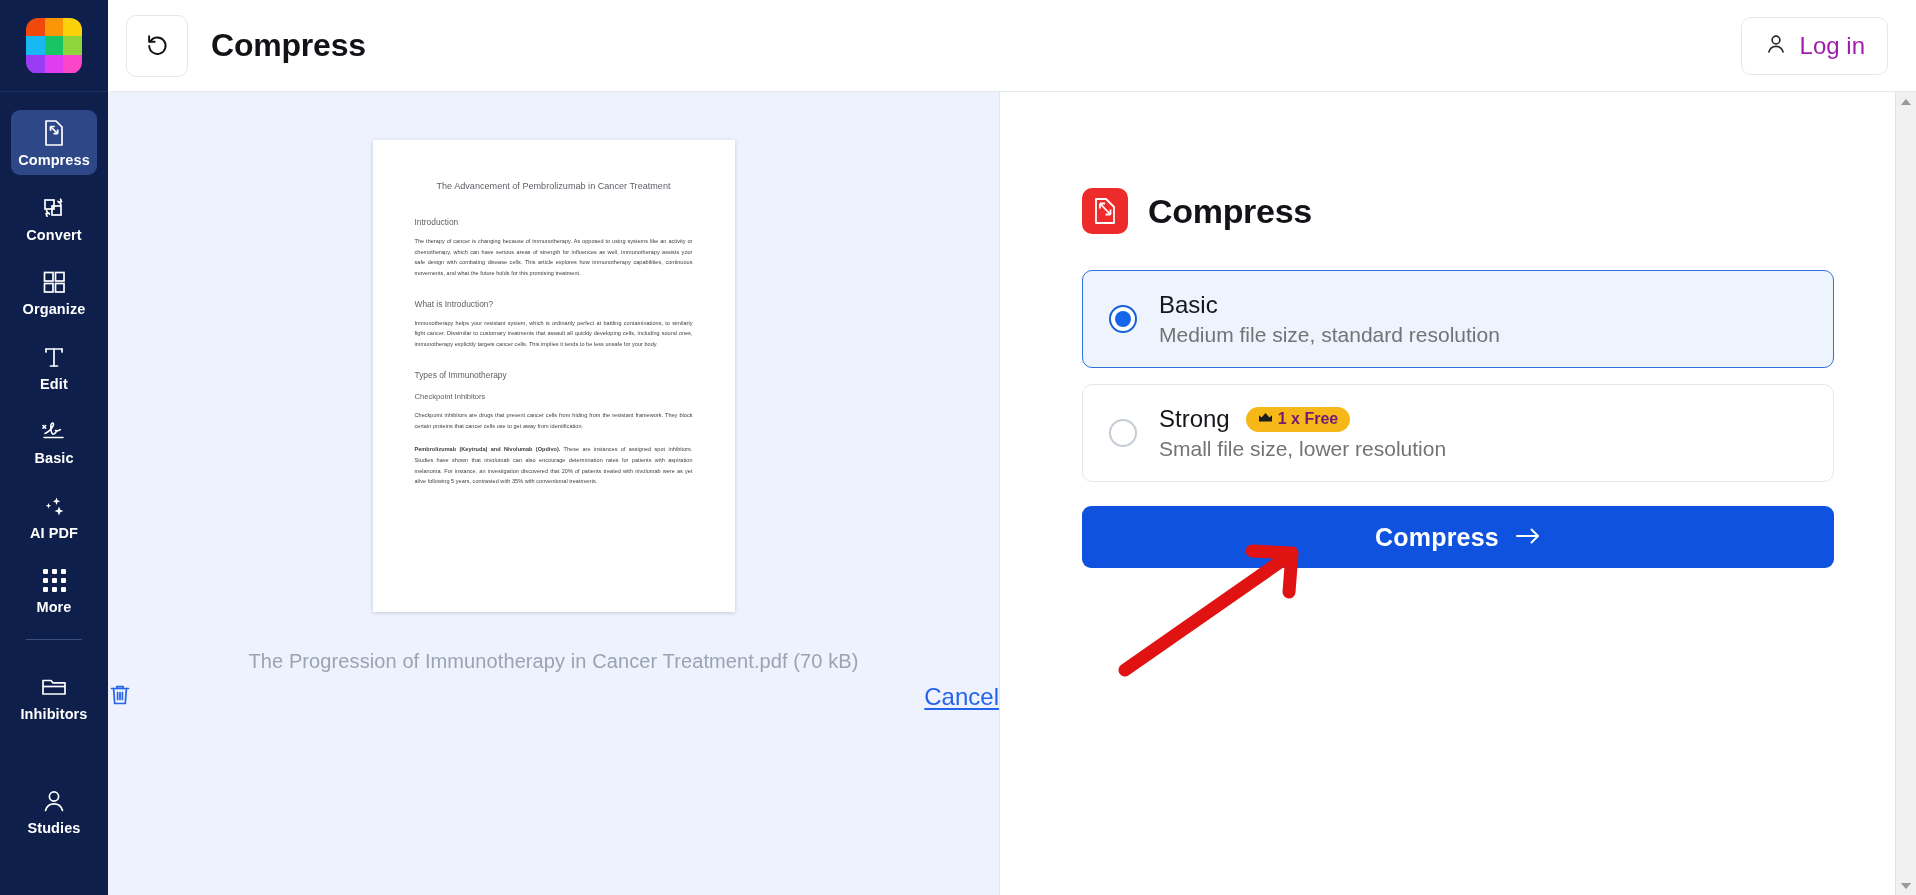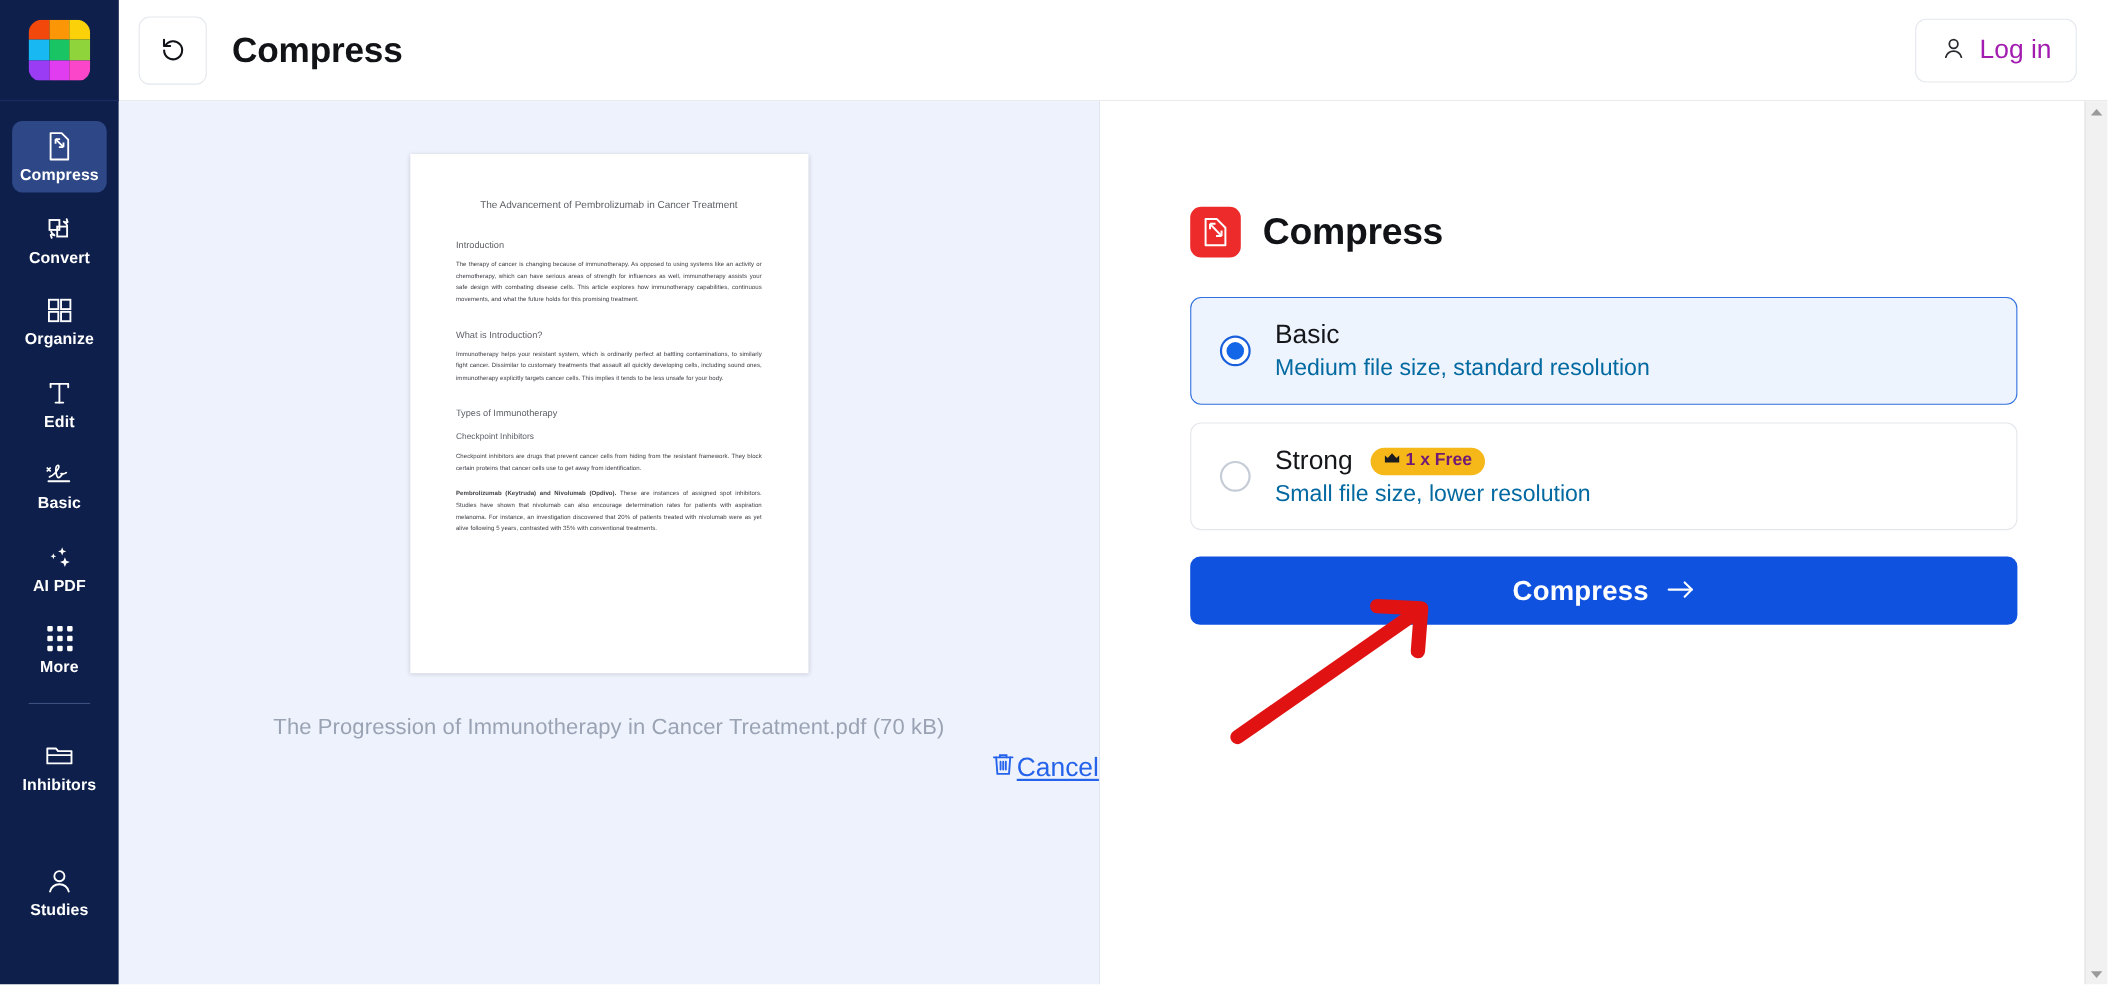--- a/index.html
+++ b/index.html
@@ -101,21 +101,21 @@
     margin: 0 0 13px; letter-spacing: .05px;
   }
   .doc-p b { font-weight: 700; }
   .doc-gap { height: 7px; }
 
   #file-name {
     margin-top: 38px; font-size: 20px; color: #9aa3b4; letter-spacing: .1px;
   }
   #cancel-row {
     position: absolute; left: 0; right: 0; top: 590px;
-    display: flex; align-items: center; justify-content: flex-end; 
+    display: flex; align-items: center; justify-content: space-between; 
     cursor: pointer;
   }
   #cancel-label {
     font-size: 24px; color: #2563eb; text-decoration: underline; text-underline-offset: 3px;
   }
 
   
   #options-pane {
     flex: 0 0 916px; width: 916px; background: #fff;
     padding: 96px 82px 0 82px; position: relative;
@@ -138,21 +138,21 @@
     border: 2px solid #c6ccd6; background: #fff; flex: 0 0 28px;
     display: flex; align-items: center; justify-content: center;
   }
   .radio.on { border: 2.5px solid #1a5fdb; }
   .radio.on::after {
     content: ""; width: 16px; height: 16px; border-radius: 50%; background: #1366e8;
   }
   .opt-text { display: flex; flex-direction: column; gap: 4px; }
   .opt-title-row { display: flex; align-items: center; gap: 16px; }
   .opt-name { font-size: 24px; font-weight: 400; color: #15161a; }
-  .opt-desc { font-size: 21px; color: #0369a1; }
+  .opt-desc { font-size: 21px; color: #737373; }
   .badge {
     background: #f6b819; border-radius: 999px; padding: 4px 12px 5px;
     display: flex; align-items: center; gap: 5px;
     font-size: 16px; font-weight: 700; color: #701a75; line-height: 1;
   }
 
   #compress-btn {
     margin-top: 24px; width: 100%; height: 62px; background: #1052e0;
     border: none; border-radius: 9px; color: #fff; cursor: pointer;
     display: flex; align-items: center; justify-content: center; gap: 16px;

